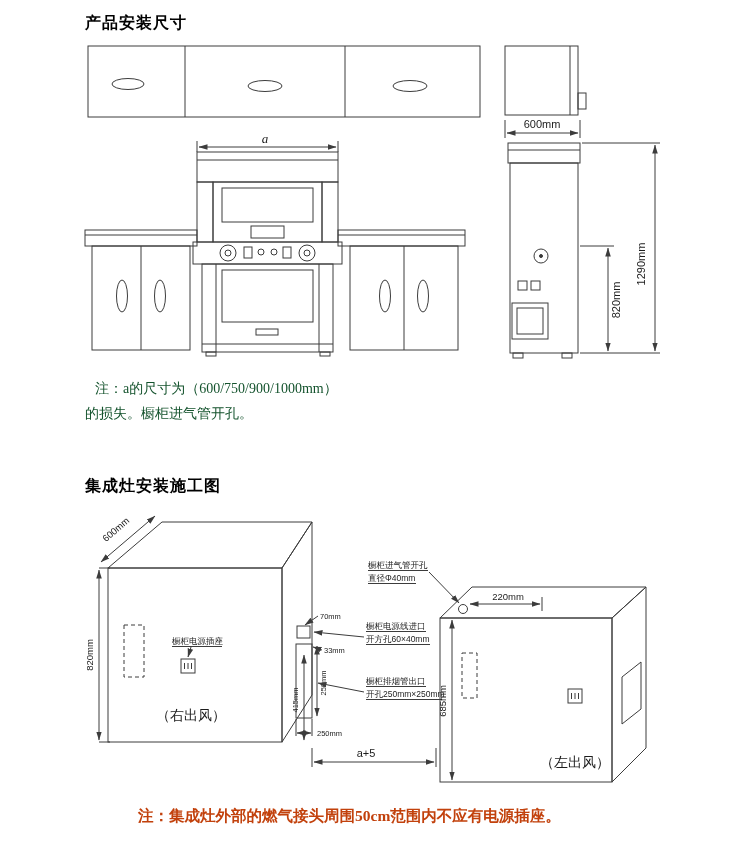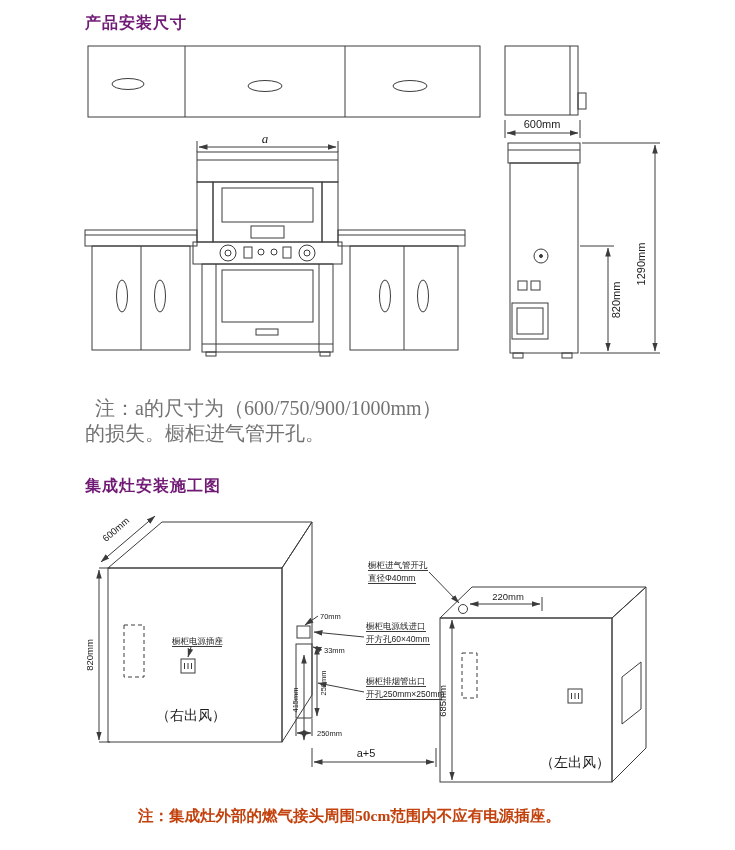--- a/index.html
+++ b/index.html
@@ -3,30 +3,30 @@
 <meta charset="utf-8">
 <style>
   * { margin:0; padding:0; box-sizing:border-box; }
   html,body { background:#ffffff; }
   .page {
     position:relative; width:735px; height:850px; background:#fff;
     font-family:"Liberation Serif", serif; color:#151515; overflow:hidden;
   }
   .section-title {
     position:absolute; font-family:"Liberation Sans", sans-serif;
-    font-weight:bold; font-size:16px; color:#701a75; letter-spacing:1px;
+    font-weight:bold; font-size:16px; color:#000000; letter-spacing:1px;
   }
   .t1 { left:85px; top:13px; }
   .t2 { left:85px; top:476px; }
   .drawing { position:absolute; left:0; }
   .d1 { top:38px; }
   .d2 { top:505px; }
   .note1 {
-    position:absolute; left:85px; top:396px; width:580px;
-    font-size:20px; line-height:25px; color:#737373;
+    position:absolute; left:85px; top:376px; width:580px;
+    font-size:14px; line-height:25px; color:#14532d;
   }
   .note1 .l1 { padding-left:10px; }
   .note1 .l2 { padding-left:40px; }
   .note2 {
     position:absolute; left:138px; top:806px;
     font-size:15.5px; font-weight:bold; color:#c2410c;
   }
   svg { display:block; }
   svg .ln { stroke:#3c3c3c; stroke-width:1; fill:none; }
   svg text { fill:#1c1c1c; stroke:none; font-family:"Liberation Sans", sans-serif; }

